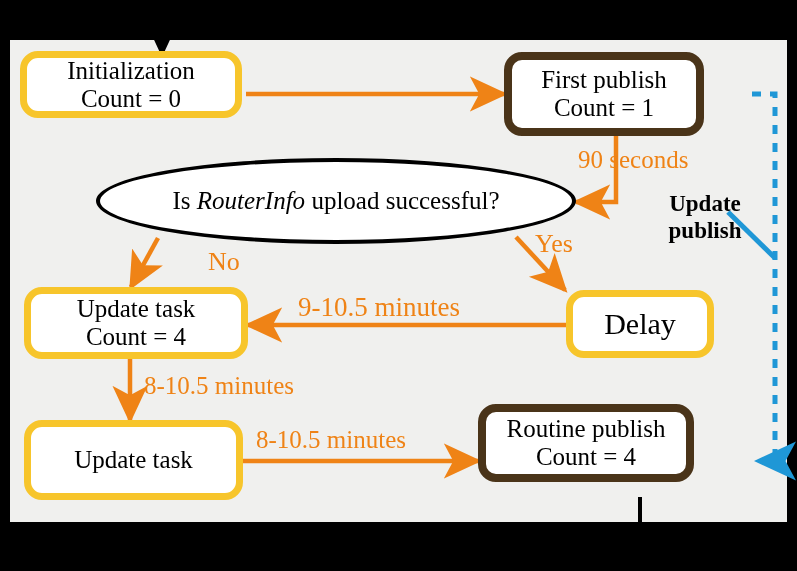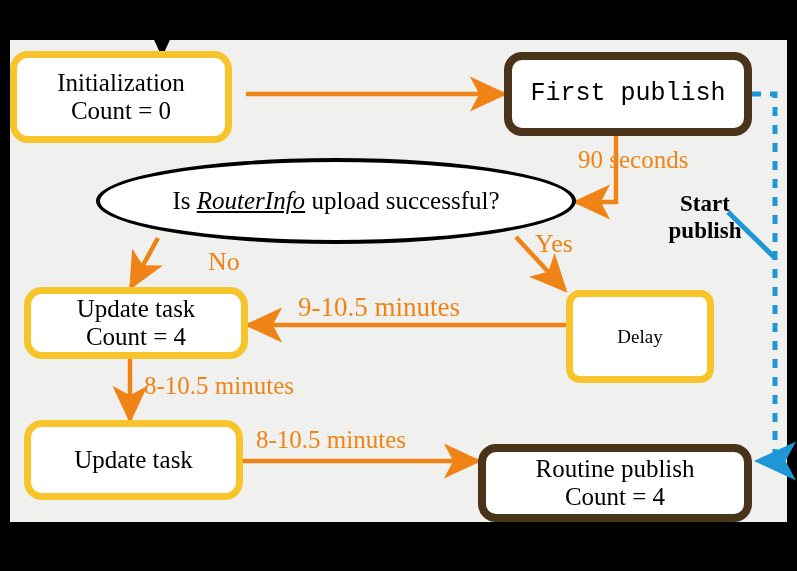--- a/index.html
+++ b/index.html
@@ -51,21 +51,21 @@
     background: #ffffff;
     border: 4px solid #000000;
     border-radius: 50%;
     display: flex;
     align-items: center;
     justify-content: center;
     z-index: 6;
     color: #000;
   }
   .ellipse .q { white-space: nowrap; }
-  .ellipse .ital { font-style: italic; text-decoration: underline; }
+  .ellipse .ital { font-style: italic; }
 
   
   .edge-label {
     position: absolute;
     color: #ef8316;
     font-family: "Liberation Serif", "DejaVu Serif", serif;
     font-weight: normal;
     white-space: nowrap;
     z-index: 8;
   }
@@ -123,61 +123,62 @@
 
     <line x1="130" y1="358" x2="130" y2="420" stroke="#ef8316" stroke-width="4.5" marker-end="url(#arrO)"></line>
 
     <line x1="243" y1="461" x2="478" y2="461" stroke="#ef8316" stroke-width="4.5" marker-end="url(#arrO)"></line>
 
     <polyline points="752,94 775,94 775,461 758,461" fill="none" stroke="#1f97d6" stroke-width="5" stroke-dasharray="9 9" marker-end="url(#arrB)"></polyline>
 
     <line x1="728" y1="212" x2="775" y2="258" stroke="#1f97d6" stroke-width="5"></line>
   </svg>
 
-  <div class="node node-gold" style="left:10px; top:51px; width:222px; height:92px; font-size:25px;">
+  <div class="node node-gold" style="left:20px; top:51px; width:222px; height:67px; font-size:25px;">
     <span class="ln">Initialization</span>
     <span class="ln">Count = 0</span>
   </div>
 
-  <div class="node node-brown" style="left:504px; top:52px; width:248px; height:84px; font-size:25px;font-family:Liberation Mono, monospace;">
+  <div class="node node-brown" style="left:504px; top:52px; width:200px; height:84px; font-size:25px;">
     <span class="ln">First publish</span>
+    <span class="ln">Count = 1</span>
   </div>
 
   <div class="ellipse" style="left:96px; top:158px; width:480px; height:86px; font-size:25px;">
     <span class="q"><span>Is </span><span class="ital">RouterInfo</span><span> upload successful?</span></span>
   </div>
 
   <div class="node node-gold" style="left:24px; top:287px; width:224px; height:72px; font-size:25px;">
     <span class="ln">Update task</span>
     <span class="ln">Count = 4</span>
   </div>
 
-  <div class="node node-gold" style="left:566px; top:290px; width:148px; height:93px; font-size:19px;border-radius:14px;">
+  <div class="node node-gold" style="left:566px; top:290px; width:148px; height:68px; font-size:30px;">
     <span class="ln">Delay</span>
   </div>
 
   <div class="node node-gold" style="left:24px; top:420px; width:219px; height:80px; font-size:25px;">
     <span class="ln">Update task</span>
   </div>
 
-  <div class="node node-brown" style="left:478px; top:444px; width:274px; height:78px; font-size:25px;">
+  <div class="node node-brown" style="left:478px; top:404px; width:216px; height:78px; font-size:25px;">
     <span class="ln">Routine publish</span>
     <span class="ln">Count = 4</span>
   </div>
 
   <div class="edge-label" style="left:578px; top:146px; font-size:25px;">90 seconds</div>
 
   <div class="edge-label" style="left:188px; top:247px; font-size:26px;margin-left:20px;">No</div>
 
   <div class="edge-label" style="left:535px; top:229px; font-size:26px;text-align:right;">Yes</div>
 
   <div class="edge-label" style="left:298px; top:292px; font-size:27px;">9-10.5 minutes</div>
 
   <div class="edge-label" style="left:144px; top:372px; font-size:25px;">8-10.5 minutes</div>
 
   <div class="edge-label" style="left:256px; top:426px; font-size:25px;">8-10.5 minutes</div>
 
   <div class="note-label" style="left:650px; top:190px; width:110px; font-size:23px;">
-    <span>Start</span><br>
+    <span>Update</span><br>
     <span>publish</span>
   </div>
 
 </div>
 
 </body></html>

